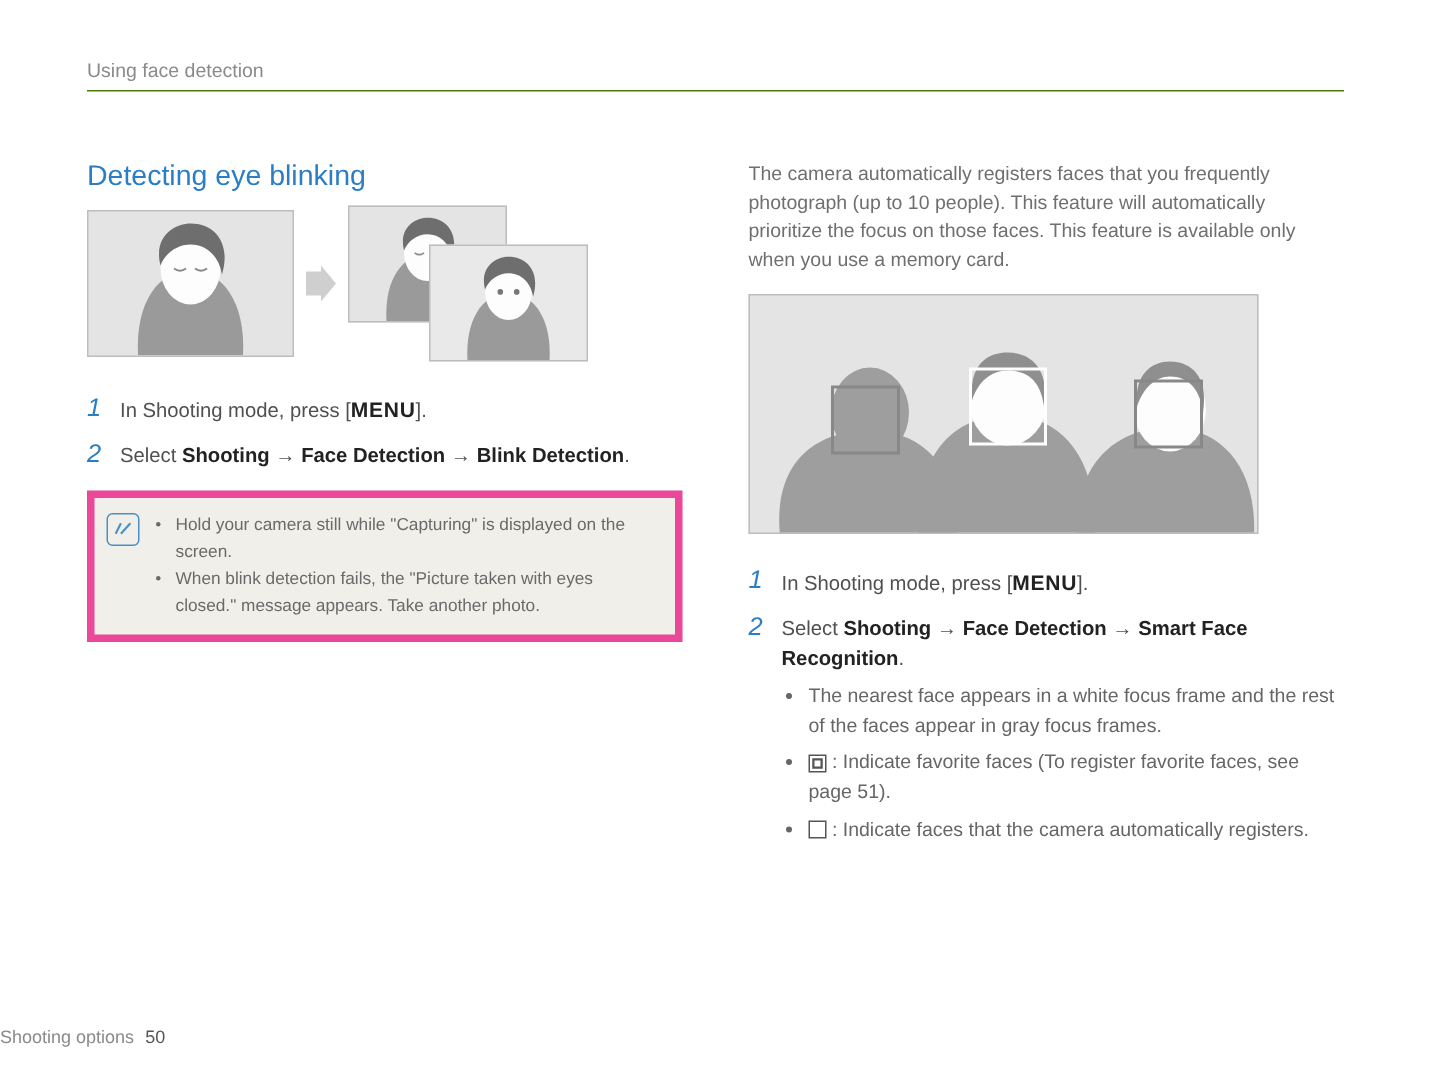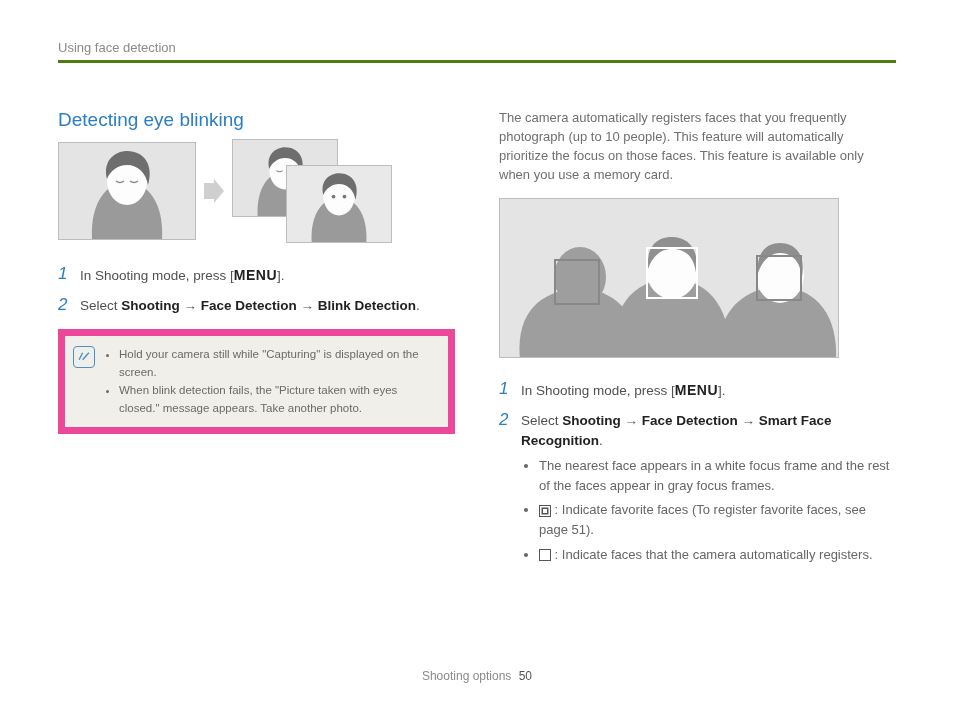--- a/index.html
+++ b/index.html
@@ -7,21 +7,21 @@
     width: 954px;
     height: 720px;
     font-family: Arial, Helvetica, sans-serif;
     background: #fff;
     color: #555;
     position: relative;
     padding: 38px 58px 40px 58px;
     font-weight: 300;
   }
   .header-line {
-    border-bottom: 3px solid #4d7c0f;
+    border-bottom: 1px solid #4d7c0f;
     padding-bottom: 4px;
     margin-bottom: 46px;
   }
   .header-title {
     font-size: 13px;
     color: #8a8a8a;
     font-weight: 300;
   }
   .columns {
     display: flex;
@@ -57,21 +57,21 @@
   }
   .photo-frame.small { width: 106px; height: 78px; }
   .arrow-icn { width:20px;height:24px;fill:#cfcfcf; }
   .step { display:flex; gap:8px; margin-bottom:10px; font-size:13.5px; line-height:1.45;}
   .step-num { color:#2b7ec4; font-style:italic; font-size:17px; font-weight:400; min-width:14px; line-height:1;}
   .step-text { color:#505050; }
   .step-text b { color:#222; font-weight:700; }
   .menu-btn { font-family:Arial; font-weight:900; letter-spacing:0.5px; color:#222; font-size:14px; }
   .note-box {
     background:#f1efe9;
-    border:7px solid #ec4899;
+    border:5px solid #ec4899;
     padding:10px 12px 10px 40px;
     position:relative;
     font-size:11.5px;
     color:#6a6a6a;
     line-height:1.55;
     margin-top:14px;
   }
   .note-box ul { list-style: disc; padding-left:14px;}
   .note-icon {
     position:absolute; left:8px; top:10px; width:22px;height:22px;
@@ -82,22 +82,22 @@
   .group-photo {
     border:1px solid #bdbdbd; background:#e4e4e4;
     width: 340px; height: 160px; margin-bottom:22px;
     position:relative; overflow:hidden;
   }
   .sub-bullets { list-style:disc; padding-left:18px; font-size:13px; color:#666; line-height:1.55; margin-top:6px;}
   .sub-bullets li{ margin-bottom:4px;}
   .tiny-box { display:inline-block; width:12px;height:12px; border:1.5px solid #555; vertical-align:middle; }
   .tiny-box.double { box-shadow: inset 0 0 0 1.5px #fff, inset 0 0 0 3px #555; }
   .footer {
-    position:absolute; bottom:37px; left:0; width:100%;
-    text-align:center; font-size:12px; color:#8a8a8a;
+    position:absolute; bottom:22px; left:0; width:100%;
+    text-align:left; font-size:12px; color:#8a8a8a;
   }
   .footer .pg { color:#555; margin-left:4px;}
   .focus-sq{position:absolute;border:2px solid;}
 </style>
 </head>
 <body>
 
 <div class="header-line">
   <span class="header-title">Using face detection</span>
 </div>

